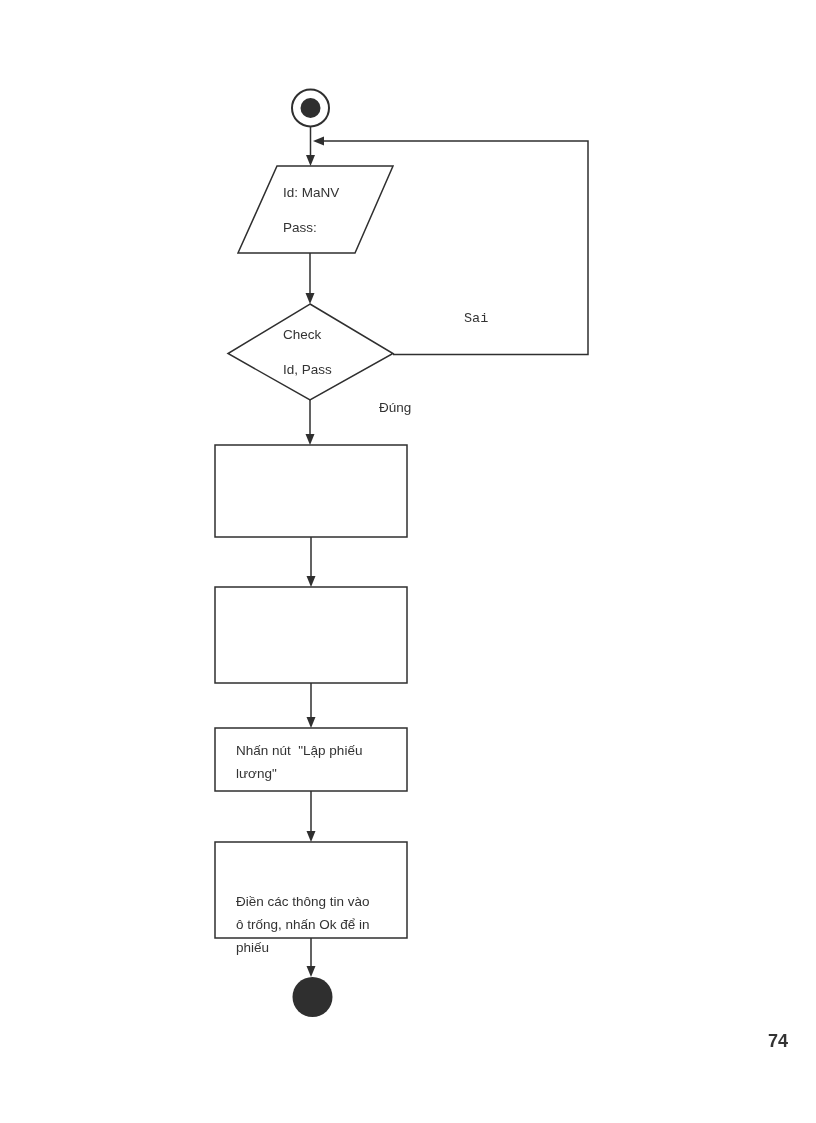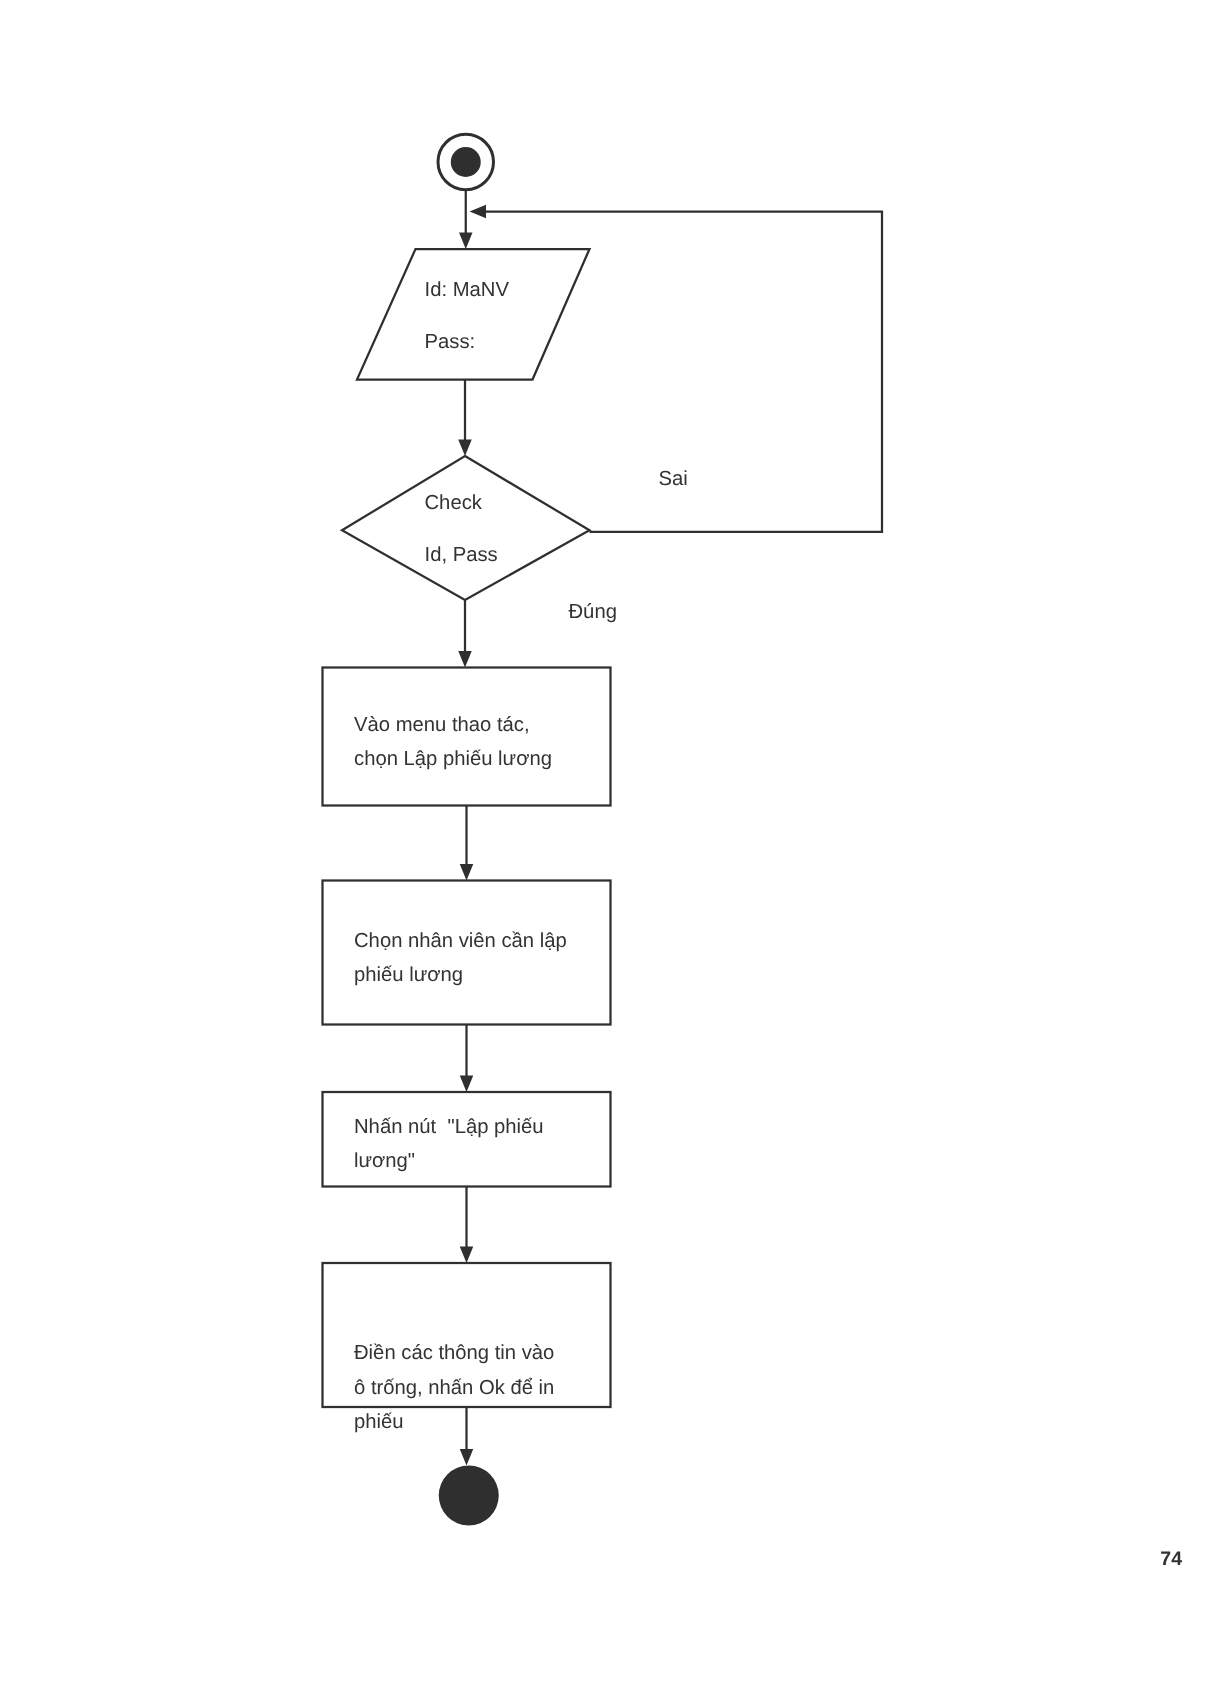--- a/index.html
+++ b/index.html
@@ -50,21 +50,21 @@
   .step-2 { left: 215px; top: 587px; width: 192px; height: 96px; }
   .step-3 { left: 215px; top: 728px; width: 192px; height: 63px; }
   .step-4 { left: 215px; top: 842px; width: 192px; height: 96px; margin-top: 32px; }
 
   .page-number {
     position: absolute;
     left: 766px; top: 1031px;
     width: 22px;
     text-align: right;
     color: var(--text, #333333);
-    font-size: 13px;
+    font-size: 18px;
     font-weight: bold;
   }
 </style>
 </head>
 <body>
 
 <div class="page">
 
   <svg class="canvas" width="816" height="1123" viewBox="0 0 816 1123">
 
@@ -109,29 +109,25 @@
 
     <circle class="solid" cx="312.5" cy="997" r="20"></circle>
   </svg>
 
   <div class="shape-text" style="left:283px; top:175px;">Id: MaNV
 Pass:</div>
 
   <div class="shape-text" style="left:283px; top:317px;">Check
 Id, Pass</div>
 
-  <div class="label" style="left:439px; top:311px;">Sai</div>
+  <div class="label" style="left:464px; top:311px;font-family:Liberation Mono, monospace;">Sai</div>
 
   <div class="label" style="left:343px; top:400px;margin-left:36px;">Đúng</div>
 
-  <div class="step-text step-1">Vào menu thao tác,
-chọn Lập phiếu lương</div>
 
-  <div class="step-text step-2">Chọn nhân viên cần lập
-phiếu lương</div>
 
   <div class="step-text step-3">Nhấn nút  "Lập phiếu
 lương"</div>
 
   <div class="step-text step-4">Điền các thông tin vào
 ô trống, nhấn Ok để in
 phiếu</div>
 
   <div class="page-number">74</div>
 </div>

